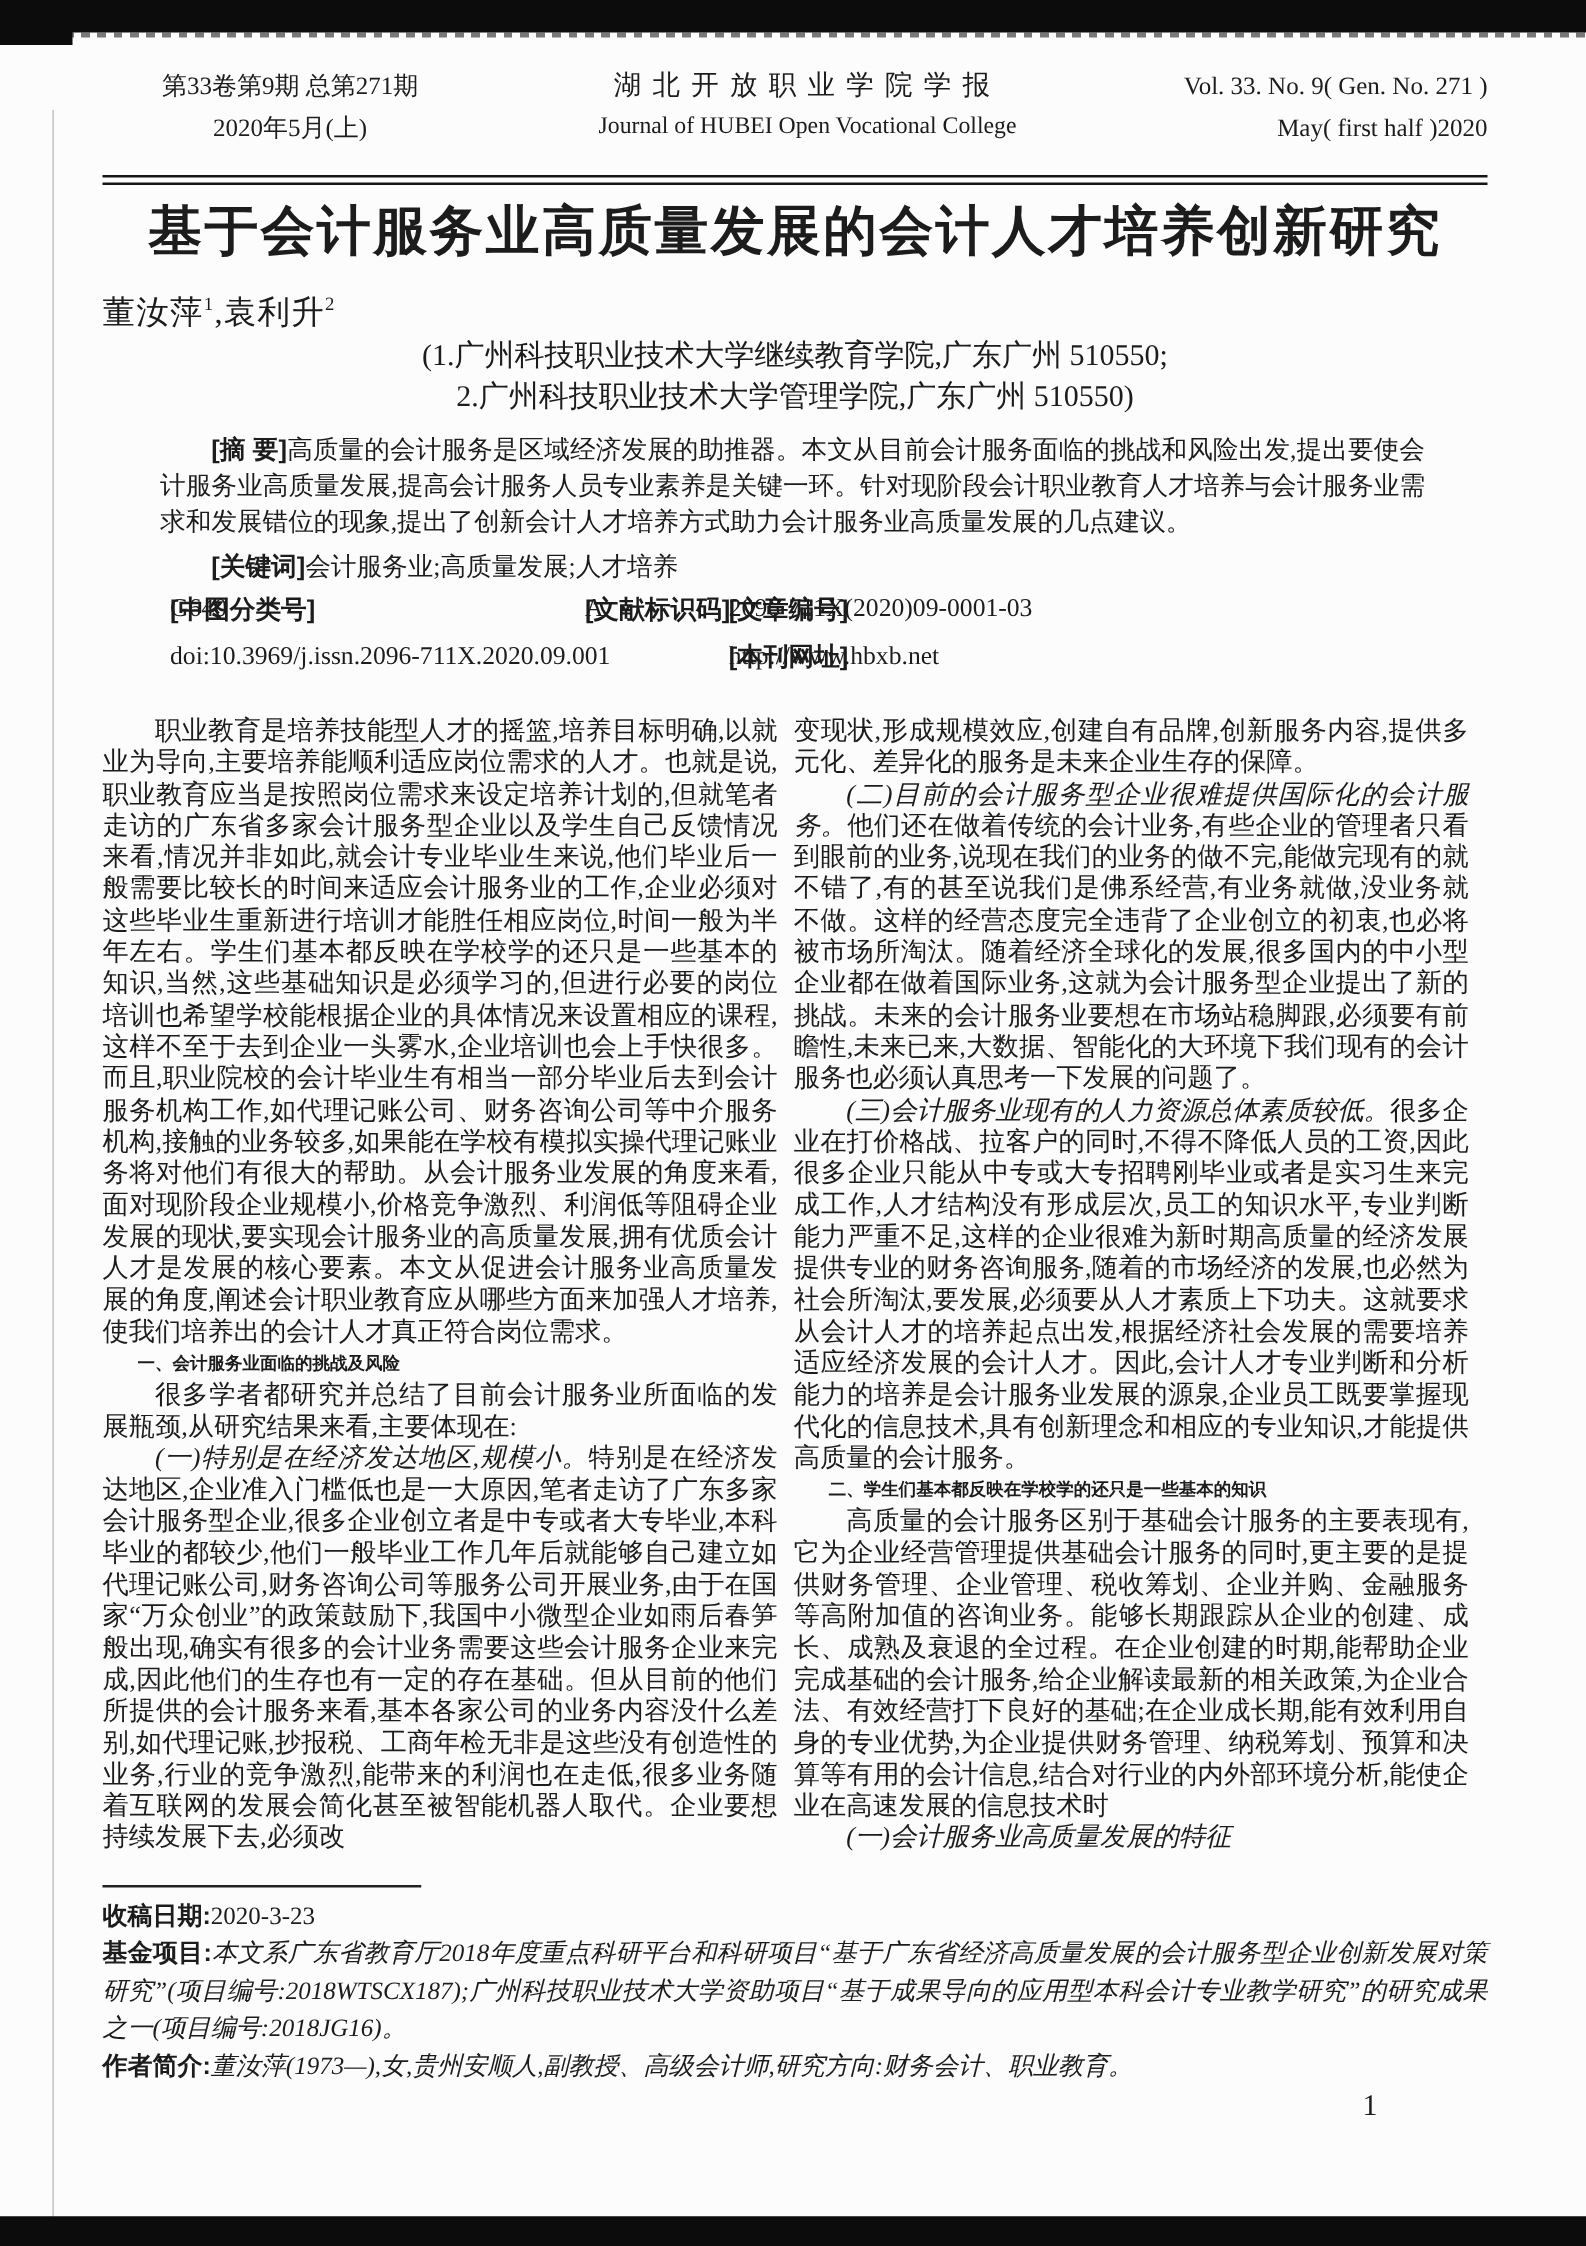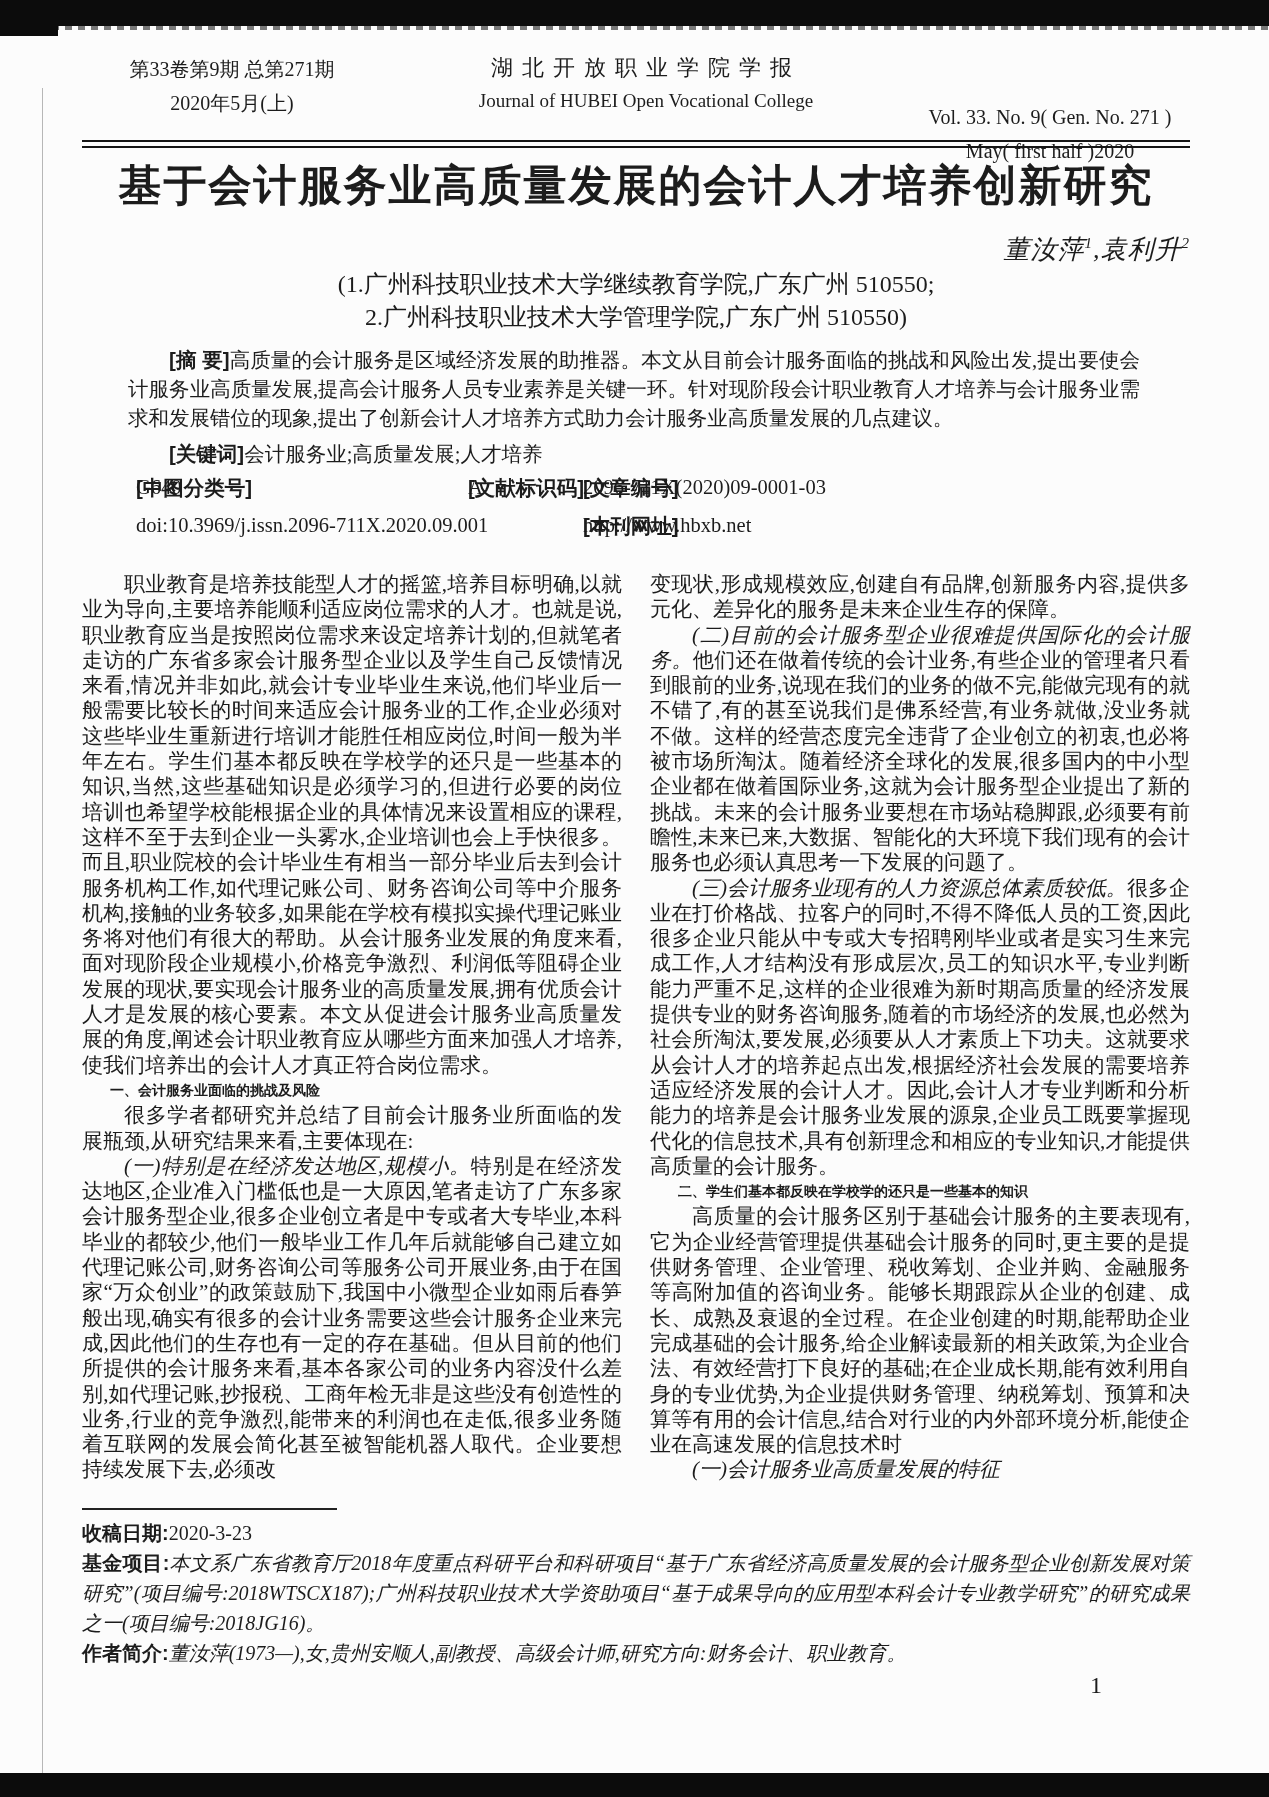--- a/index.html
+++ b/index.html
@@ -12,47 +12,47 @@
   .top-bar{position:absolute;left:0;top:0;width:1269px;height:26px;background:#0c0c0c;}
   .top-bar::after{content:"";position:absolute;left:0;top:26px;width:100%;height:4px;
     background:repeating-linear-gradient(90deg,#0c0c0c 0 7px,transparent 7px 13px);opacity:.55;}
   .top-bar-left{position:absolute;left:0;top:24px;width:58px;height:12px;background:#0c0c0c;}
   .bottom-bar{position:absolute;left:0;top:1773px;width:1269px;height:24px;background:#0c0c0c;}
   .scan-line-left{position:absolute;left:42px;top:88px;width:1px;height:1690px;background:#9a9a9a;opacity:.7;}
 
   
   .journal-header{position:absolute;left:82px;top:52px;width:1108px;display:flex;justify-content:space-between;align-items:flex-start;font-size:20px;line-height:34px;gap:44px;}
   .jh-left{text-align:center;min-width:300px;}
-  .jh-right{text-align:center;min-width:280px;margin-top:48px;}
+  .jh-right{text-align:right;min-width:280px;}
   .jh-center{text-align:center;flex:1;}
   .jh-cn{font-size:22px;letter-spacing:9px;line-height:32px;}
   .jh-en{font-size:19px;line-height:34px;}
   .double-rule{position:absolute;left:82px;top:140px;width:1108px;height:4px;border-top:2px solid #151515;border-bottom:2px solid #151515;}
 
   
   .title{position:absolute;left:82px;top:158px;width:1108px;margin:0;text-align:center;
     font-size:43px;font-weight:bold;letter-spacing:2px;line-height:56px;}
-  .authors{position:absolute;left:82px;top:232px;width:1108px;text-align:right;font-size:26px;letter-spacing:1px;font-style:italic;}
+  .authors{position:absolute;left:82px;top:232px;width:1108px;text-align:left;font-size:26px;letter-spacing:1px;}
   .authors sup{font-size:15px;}
   .affil{position:absolute;left:82px;width:1108px;text-align:center;font-size:24px;}
   .affil-1{top:268px;}
   .affil-2{top:301px;}
 
   
   .front{position:absolute;left:128px;top:345px;width:1012px;font-size:20.5px;line-height:29px;text-align:justify;}
   .front .lbl{font-weight:bold;font-family:"Liberation Sans","DejaVu Sans",sans-serif;}
   .abstract{margin:0;text-indent:2em;}
   .keywords{margin:6px 0 0 0;text-indent:2em;}
   .meta-row{position:relative;height:34px;margin-top:4px;}
   .meta-row span{position:absolute;top:0;white-space:nowrap;}
   .m1{left:8px;} .m2{left:340px;} .m3{left:455px;}
   .m-doi{left:8px;}
 
   
-  .columns{position:absolute;left:82px;top:572px;width:1108px;display:flex;gap:28px;}
+  .columns{position:absolute;left:82px;top:572px;width:1108px;display:flex;gap:13px;}
   .col{width:540px;font-size:21px;line-height:25.3px;text-align:justify;}
   .col p{margin:0;}
   .col .indent{text-indent:2em;}
   .col .h2{font-weight:bold;text-indent:2em;font-family:"Liberation Sans","DejaVu Sans",sans-serif;font-size:14px;}
   .kai{font-style:italic;}
 
   
   .footnote{position:absolute;left:82px;top:1508px;width:1108px;font-size:20px;line-height:30px;text-align:justify;}
   .fn-rule{width:255px;border-top:2px solid #222;margin-bottom:8px;}
   .footnote p{margin:0;}

